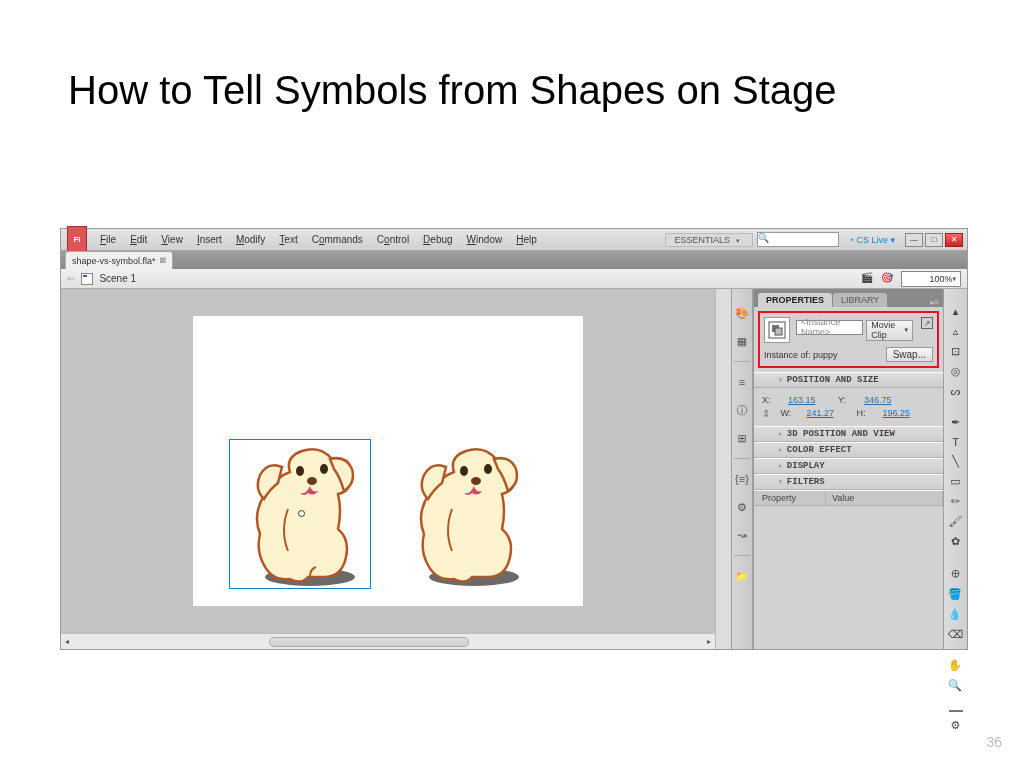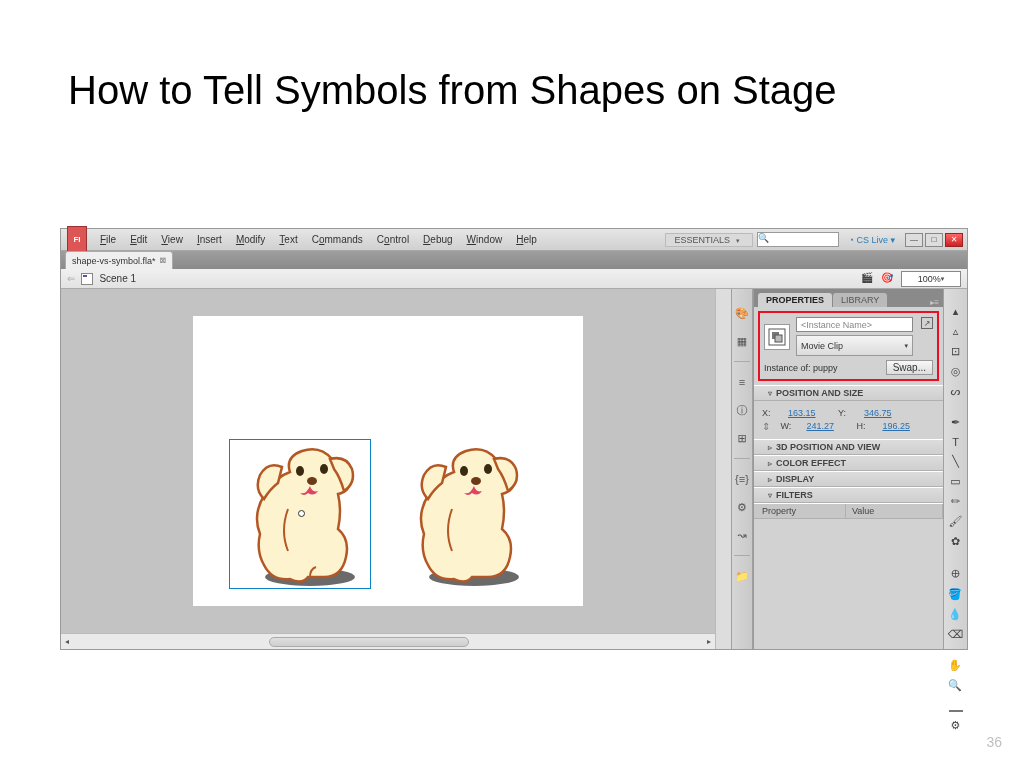--- a/index.html
+++ b/index.html
@@ -29,21 +29,21 @@
   
   .tabbar { height: 18px; background: linear-gradient(#9e9e9e,#8a8a8a); display: flex; padding-left: 4px; }
   .file-tab { background: #efefef; border: 1px solid #aaa; border-bottom: none; padding: 1px 6px; font-size: 9px; display: flex; align-items: center; gap: 4px; border-radius: 3px 3px 0 0; }
   .file-tab .x { font-size: 8px; color: #777; cursor: pointer; }
 
   
   .scenebar { height: 20px; background: linear-gradient(#f0f0f0,#e2e2e2); border-bottom: 1px solid #aaa; display: flex; align-items: center; padding: 0 6px; gap: 6px; }
   .scene-icon { width: 12px; height: 12px; background: #fff; border: 1px solid #888; position: relative; }
   .scene-icon::after { content: ""; position: absolute; top: 1px; left: 1px; width: 4px; height: 2px; background: #55a; }
   .scenebar .spacer { flex: 1; }
-  .zoom { width: 60px; height: 16px; background: #fff; border: 1px solid #888; padding: 0 4px; font-size: 9px; display: flex; align-items: center; justify-content: center; }
+  .zoom { width: 60px; height: 16px; background: #fff; border: 1px solid #888; padding: 0 4px; font-size: 9px; display: flex; align-items: center; justify-content: flex-end; }
   .zoom::after { content: "▾"; font-size: 7px; color: #555; }
   .sb-icon { width: 14px; height: 14px; }
 
   
   .body { display: flex; height: calc(100% - 60px); }
 
   .stage-wrap { flex: 1; position: relative; background: #c3c3c3; display: flex; flex-direction: column; }
   .stage-area { flex: 1; overflow: hidden; display: flex; align-items: center; justify-content: center; position: relative; }
   .canvas { background: #fff; width: 390px; height: 290px; position: relative; }
   .sel-box { position: absolute; border: 1px solid #0a84c6; top: 123px; left: 36px; width: 142px; height: 150px; }
@@ -67,41 +67,41 @@
   .right-panel { width: 190px; background: #d2d2d2; border-left: 1px solid #999; display: flex; flex-direction: column; }
   .panel-tabs { height: 18px; background: #8a8a8a; display: flex; align-items: flex-end; padding-left: 4px; gap: 1px; }
   .ptab { padding: 2px 8px; font-size: 9px; background: #bababa; color: #555; border-radius: 3px 3px 0 0; cursor: pointer; }
   .ptab.active { background: #d2d2d2; color: #222; font-weight: bold; }
   .panel-opts { margin-left: auto; padding: 0 4px; color: #ccc; font-size: 8px; }
 
   .highlight-box { margin: 4px; border: 2px solid #e81123; padding: 4px; }
   .instance-row { display: flex; align-items: center; gap: 6px; margin-bottom: 4px; }
   .mc-icon { width: 26px; height: 26px; background: #fff; border: 1px solid #999; display: flex; align-items: center; justify-content: center; }
   .mc-icon svg { width: 18px; height: 18px; }
-  .instance-col { flex: 1; display: flex; flex-direction: column; gap: 3px; }
+  .instance-col { flex: 1; display: flex; flex-direction: row; gap: 3px; }
   .txtfield { height: 15px; background: #fff; border: 1px solid #888; padding: 0 4px; font-size: 9px; color: #888; display: flex; align-items: center; }
   .dropdown { height: 21px; background: linear-gradient(#f4f4f4,#dcdcdc); border: 1px solid #999; padding: 0 4px; font-size: 9px; display: flex; align-items: center; justify-content: space-between; }
   .dropdown::after { content: "▾"; font-size: 7px; color: #444; }
   .popout { width: 12px; height: 12px; border: 1px solid #666; font-size: 8px; display: flex; align-items: center; justify-content: center; color: #555; margin-left: 2px; align-self: flex-start; }
   .inst-of { display: flex; align-items: center; justify-content: space-between; font-size: 9px; }
   .swap-btn { background: linear-gradient(#f8f8f8,#ddd); border: 1px solid #999; padding: 1px 6px; font-size: 10px; cursor: pointer; }
 
-  .section-head { background: linear-gradient(#dcdcdc,#cfcfcf); border-top: 1px solid #fff; border-bottom: 1px solid #b0b0b0; padding: 2px 14px; font-size: 9px; font-weight: bold; color: #444; display: flex; align-items: center; gap: 4px; }
+  .section-head { background: linear-gradient(#dcdcdc,#cfcfcf); border-top: 1px solid #fff; border-bottom: 1px solid #b0b0b0; padding: 2px 24px; font-size: 9px; font-weight: bold; color: #444; display: flex; align-items: center; gap: 4px; font-family: Liberation Mono, monospace; }
   .section-head .tri::before { content: "▿"; font-size: 8px; color: #666; }
   .section-head.closed .tri::before { content: "▹"; }
 
   .pos-size { padding: 4px 8px; font-size: 9px; color: #333; }
   .ps-row { display: flex; gap: 6px; margin: 3px 0; }
   .ps-label { width: 20px; color: #444; }
   .ps-val { color: #2a6fb0; text-decoration: underline; min-width: 44px; }
   .lock-icon { font-size: 10px; color: #777; margin-right: 4px; }
 
   .filter-head { display: flex; background: #c7c7c7; border-top: 1px solid #fff; border-bottom: 1px solid #b0b0b0; font-size: 9px; color: #444; }
   .filter-head div { padding: 2px 6px; border-right: 1px solid #b0b0b0; }
-  .filter-head .col1 { width: 92px; padding-left: 8px; }
+  .filter-head .col1 { width: 72px; padding-left: 8px; }
   .filter-head .col2 { flex: 1; }
 
   
   .toolbox { width: 24px; background: linear-gradient(90deg,#dcdcdc,#cfcfcf); border-left: 1px solid #a0a0a0; display: flex; flex-direction: column; align-items: center; padding-top: 16px; gap: 7px; }
   .toolbox .tb { width: 18px; height: 18px; display: flex; align-items: center; justify-content: center; font-size: 11px; color: #444; cursor: pointer; border-radius: 2px; }
   .toolbox .sep { height: 1px; width: 16px; background: #aaa; margin: 2px 0; }
   .toolbox .swatch { width: 14px; height: 14px; background: #000; border: 1px solid #777; }
 </style>
 </head>
 <body>

